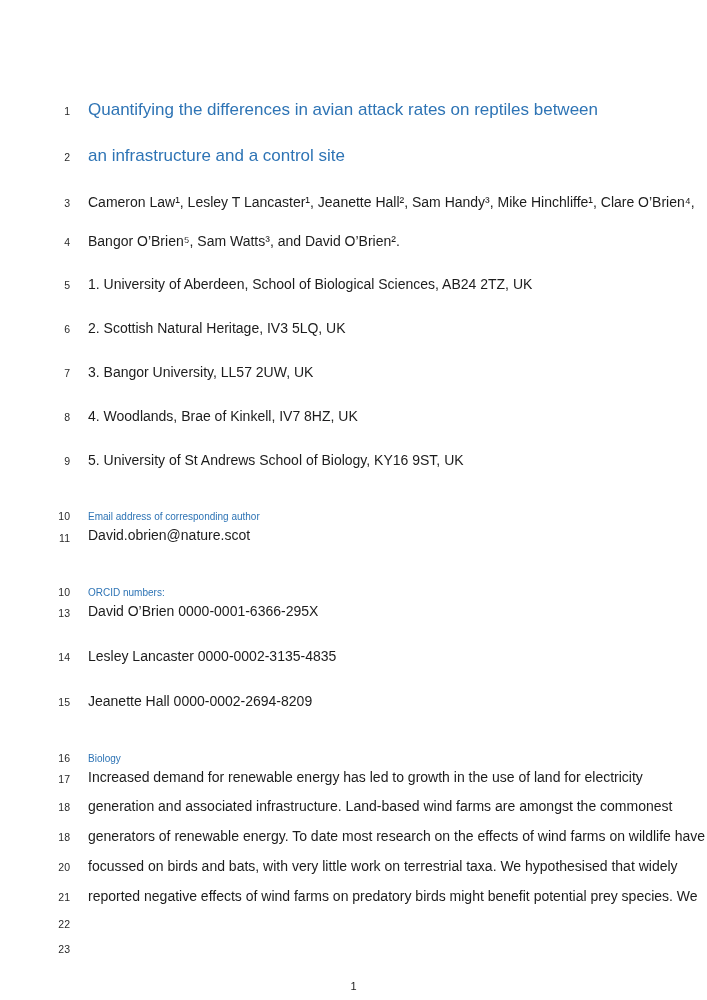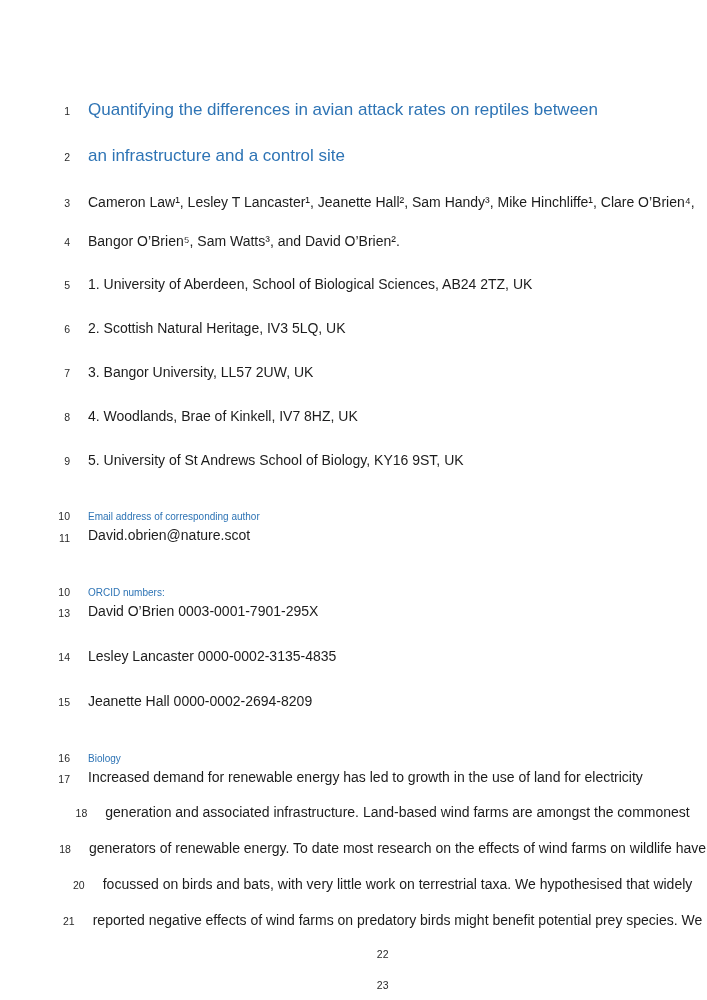--- a/index.html
+++ b/index.html
@@ -49,21 +49,21 @@
   }
   
   .s-title   { margin-top: 0; }
   .s-title2  { margin-top: 26px; }
   .s-authors { margin-top: 27px; }
   .s-authors2{ margin-top: 22px; }
   .s-affil   { margin-top: 27px; }
   .s-heading { margin-top: 42px; }
   .s-tight   { margin-top: 4px; align-items: flex-end; }
   .s-orcid   { margin-top: 28px; }
-  .s-body    { margin-top: 19px; justify-content: center; }
+  .s-body    { margin-top: 13px; }
   .footer {
     margin-top: 20px;
     width: 707px;
     text-align: center;
   }
   .page-number {
     font-size: 11px;
     line-height: 1.2;
     color: var(--body-text);
   }
@@ -116,21 +116,21 @@
       <div class="row s-tight">
         <span class="num">11</span>
         <span class="content">David.obrien@nature.scot</span>
       </div>
       <div class="row s-heading">
         <span class="num">10</span>
         <span class="content">ORCID numbers:</span>
       </div>
       <div class="row s-tight">
         <span class="num">13</span>
-        <span class="content">David O’Brien 0003-0001-7901-295X</span>
+        <span class="content">David O’Brien 0000-0001-6366-295X</span>
       </div>
       <div class="row s-orcid">
         <span class="num">14</span>
         <span class="content">Lesley Lancaster 0000-0002-3135-4835</span>
       </div>
       <div class="row s-orcid">
         <span class="num">15</span>
         <span class="content">Jeanette Hall 0000-0002-2694-8209</span>
       </div>
       <div class="row s-heading">

